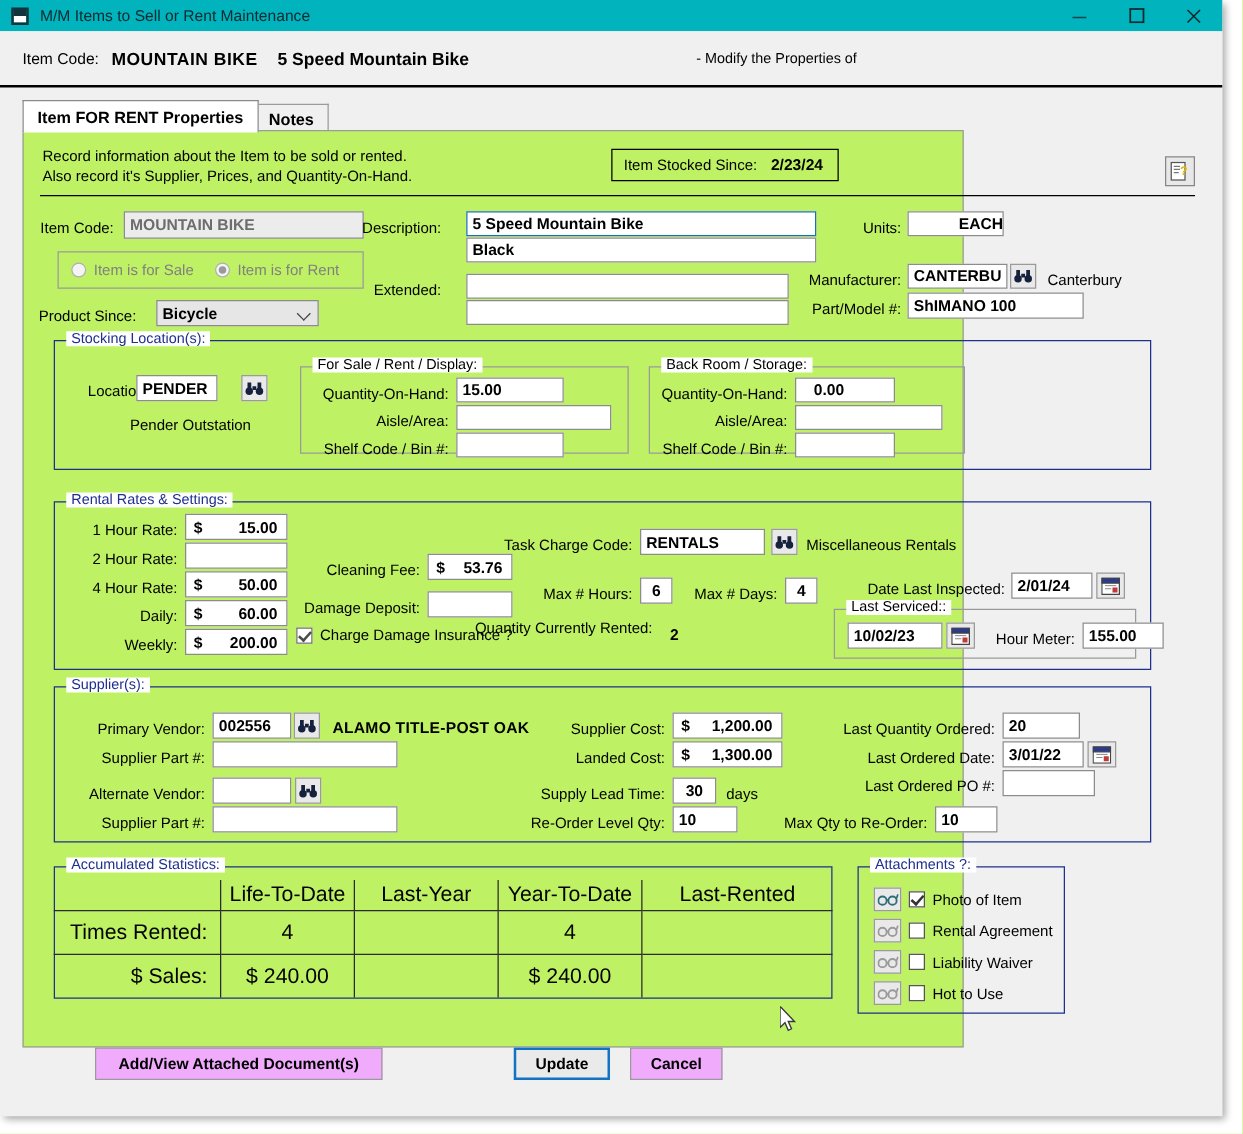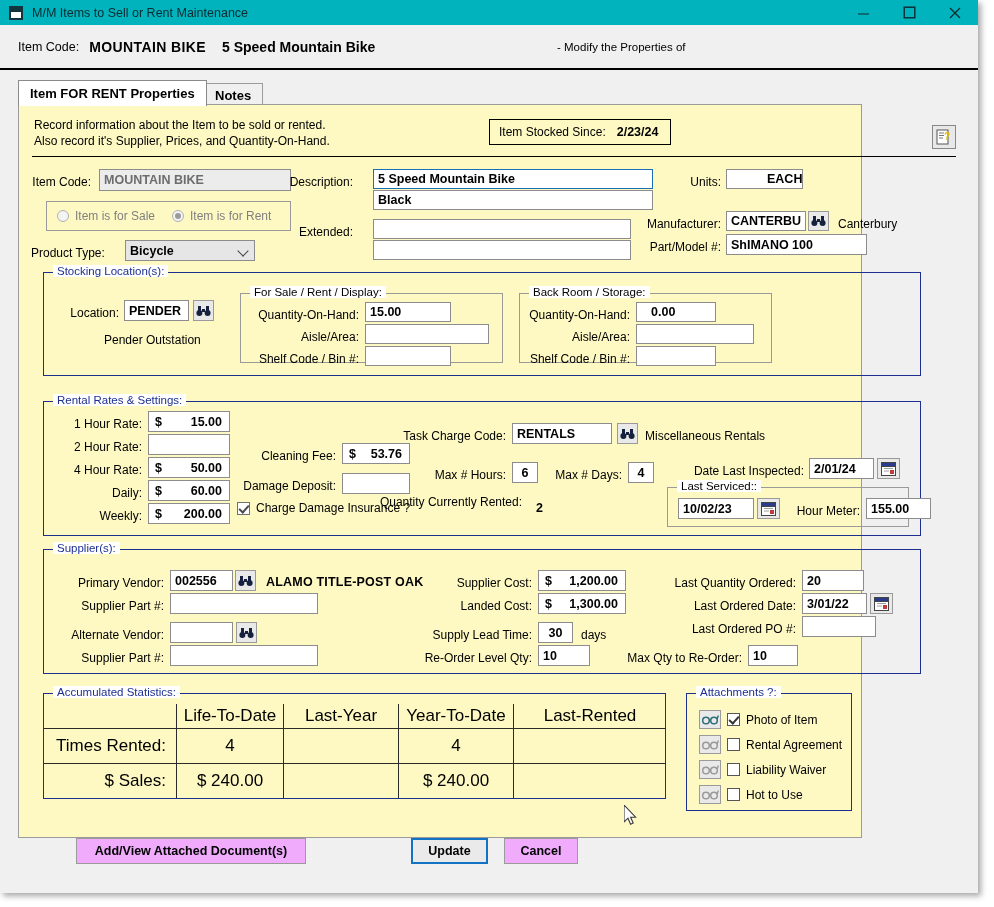--- a/index.html
+++ b/index.html
@@ -45,22 +45,22 @@
   .tabstrip{position:relative;height:24px;margin:12px 0 0 18px;}
   .tab{
     position:absolute;bottom:0;height:23px;background:#f0f0f0;border:1px solid #9b9b9b;
     border-bottom:none;display:flex;align-items:center;padding:0 11px;
     font-weight:bold;font-size:13px;box-sizing:border-box;
   }
   .tab.active{background:#ffffff;border-color:#8a8a8a;z-index:3;height:26px;}
   .tab-notes{left:185px;}
   
   .panel{
-    position:absolute;left:18px;top:104px;width:844px;height:734px;
-    background:#fef9c3;border:1px solid #9b9b9b;box-sizing:border-box;
+    position:absolute;left:18px;top:104px;width:753px;height:734px;
+    background:#bef264;border:1px solid #9b9b9b;box-sizing:border-box;
   }
   .intro{position:absolute;left:15px;top:12px;font-size:12px;line-height:16px;}
   .stockbox{
     position:absolute;left:470px;top:14px;width:182px;height:26px;
     border:1px solid #000;display:flex;align-items:center;box-sizing:border-box;
     font-size:12px;
   }
   .stockbox .lab{margin-left:9px;}
   .stockbox .val{margin-left:11px;font-weight:bold;font-size:12.5px;}
   .helpicon{position:absolute;left:913px;top:20px;width:22px;height:22px;
@@ -218,21 +218,21 @@
       <div class="radio" style="left:10px;top:7px;">
         <span class="dot"></span>
         <span>Item is for Sale</span>
       </div>
       <div class="radio" style="left:125px;top:7px;">
         <span class="dot on"></span>
         <span>Item is for Rent</span>
       </div>
     </div>
 
-    <div class="lab r" style="left:12px;top:141px;width:68px;">Product Type:</div>
+    <div class="lab r" style="left:12px;top:141px;width:68px;">Product Since:</div>
     <div class="sel" style="left:106px;top:135px;width:130px;">
       <span>Bicycle</span>
       <span class="chev"></span>
     </div>
 
     <div class="lab r" style="left:270px;top:70px;width:64px;">Description:</div>
     <div class="inp blue" style="left:354px;top:64px;width:280px;height:20px;">5 Speed Mountain Bike</div>
     <div class="inp" style="left:354px;top:85px;width:280px;height:20px;">Black</div>
 
     <div class="lab r" style="left:270px;top:120px;width:64px;">Extended:</div>
@@ -255,21 +255,21 @@
     </div>
     <div class="plain" style="left:819px;top:112px;">Canterbury</div>
 
     <div class="lab r" style="left:620px;top:135px;width:82px;">Part/Model #:</div>
     <div class="inp" style="left:707px;top:129px;width:141px;height:21px;">ShIMANO 100</div>
 
     <div class="fs" style="left:24px;top:167px;width:878px;height:104px;">
       <div class="cap">Stocking Location(s):</div>
 
       <div class="lab r" style="left:12px;top:33px;width:63px;">Location:</div>
-      <div class="inp" style="left:80px;top:27px;width:65px;height:21px;">PENDER</div>
+      <div class="inp" style="left:65px;top:27px;width:65px;height:21px;">PENDER</div>
       <div class="binoc" style="left:149px;top:27px;height:21px;">
         <svg width="15" height="12" viewBox="0 0 15 12">
           <circle cx="3.4" cy="8" r="3" fill="#16213e"></circle>
             <circle cx="11.6" cy="8" r="3" fill="#16213e"></circle>
           <rect x="2" y="1" width="3" height="5" fill="#16213e"></rect>
             <rect x="10" y="1" width="3" height="5" fill="#16213e"></rect>
           <rect x="6" y="4" width="3" height="3" fill="#16213e"></rect>
         </svg>
       </div>
       <div class="plain" style="left:60px;top:60px;">Pender Outstation</div>

